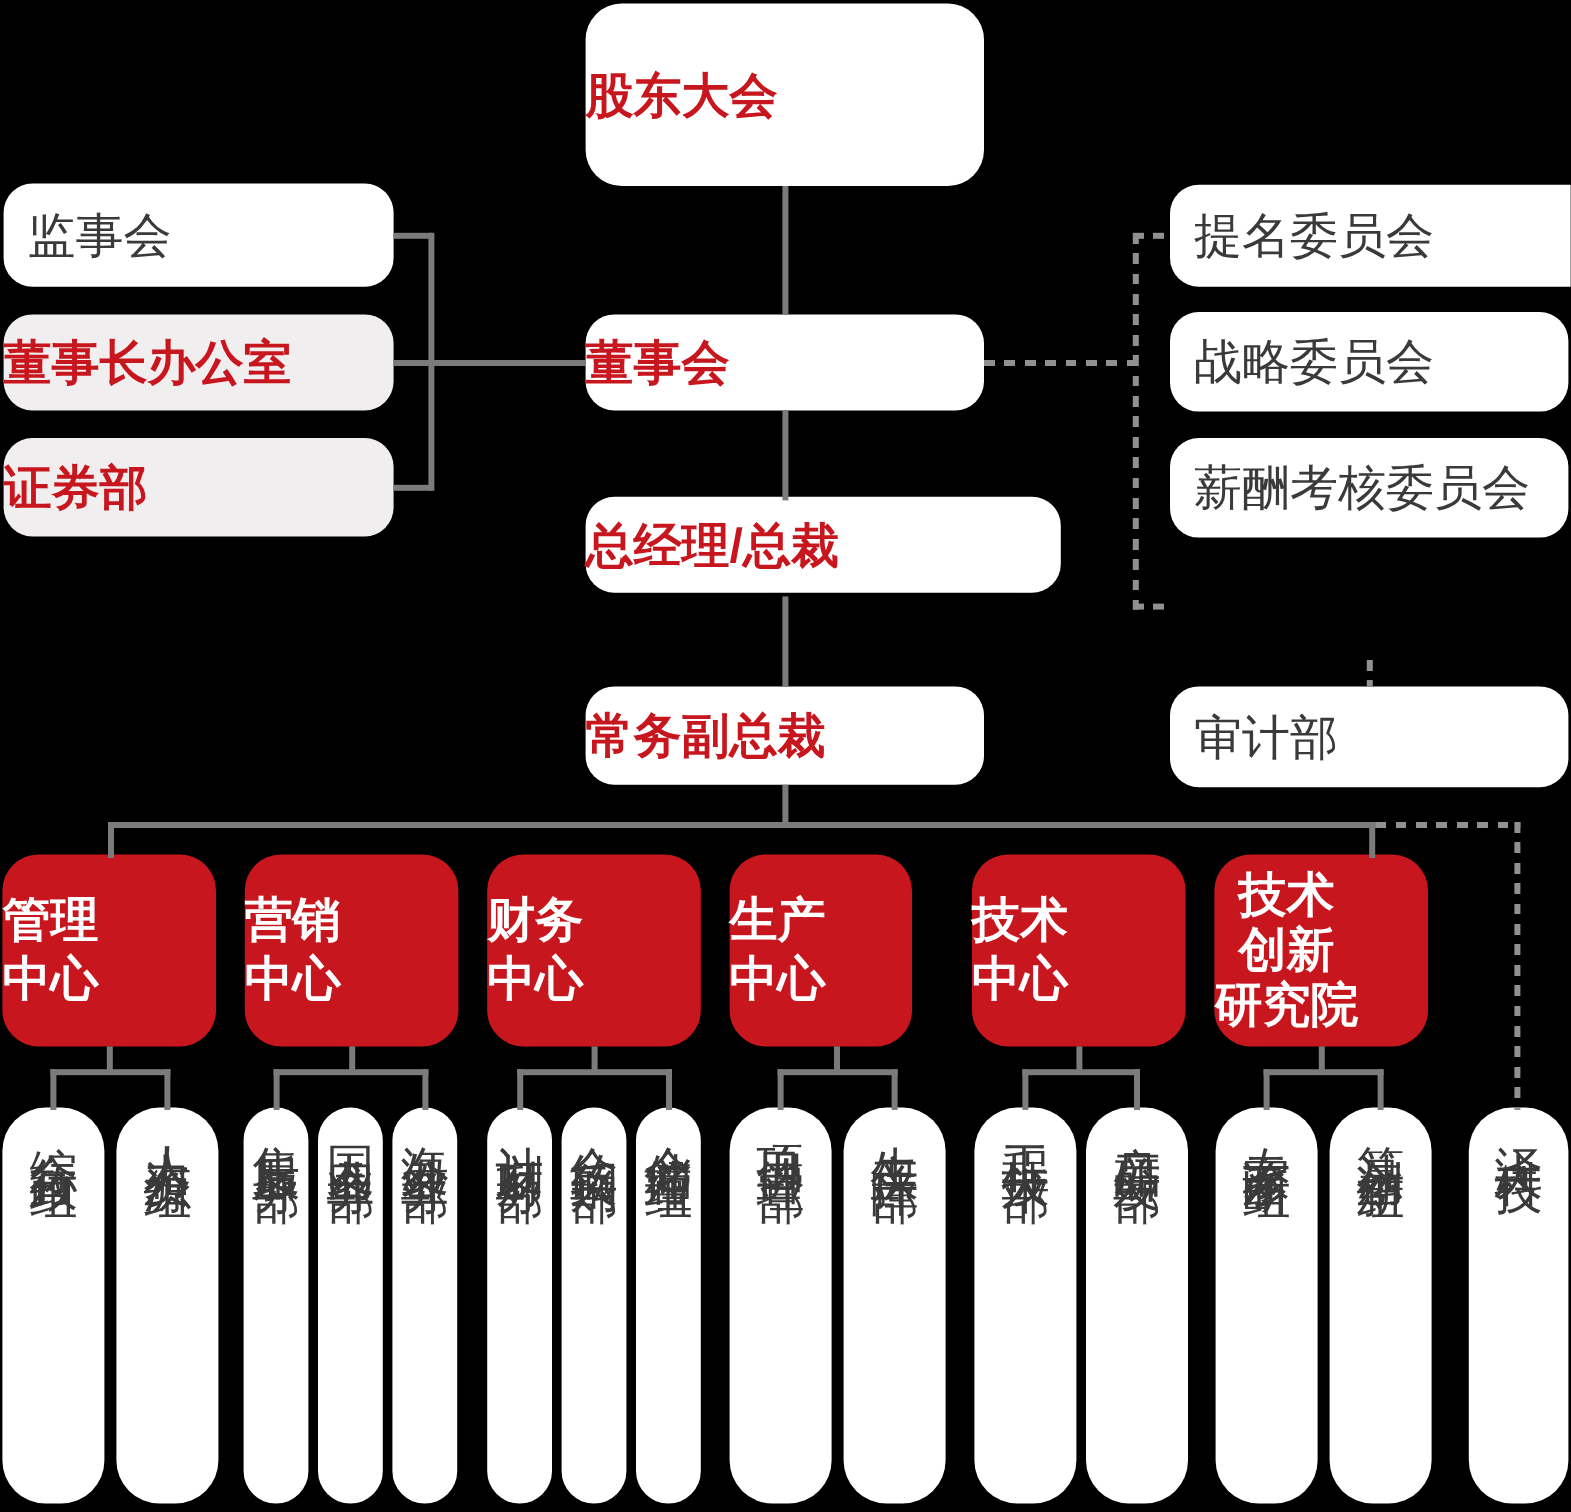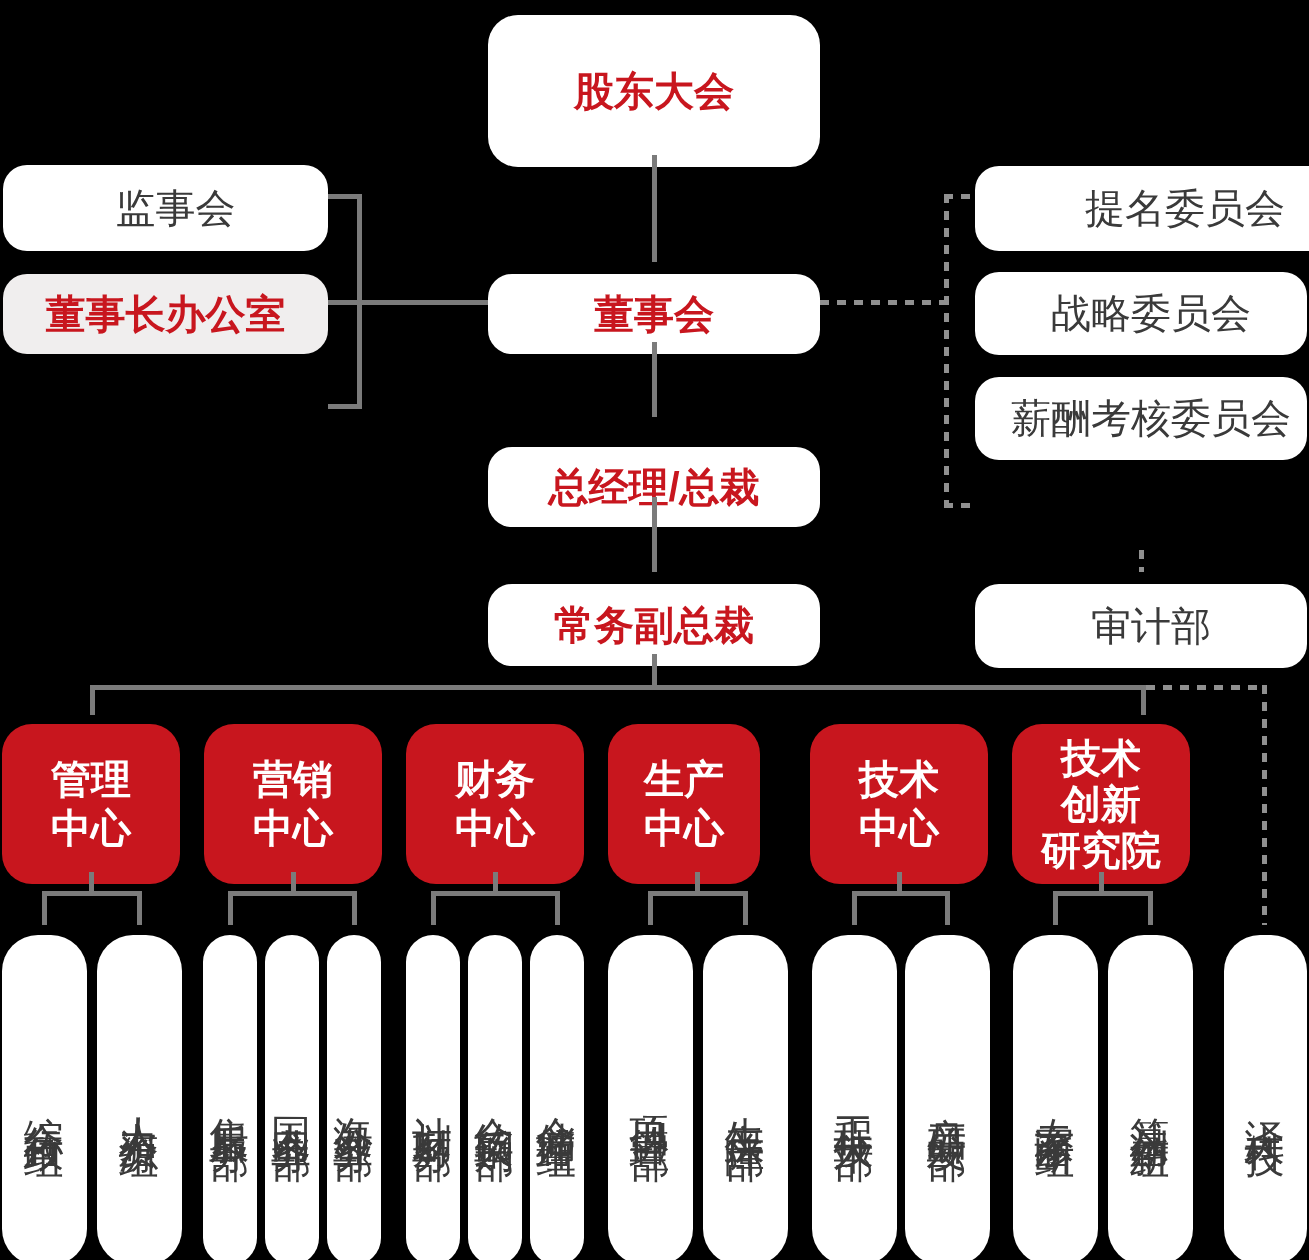--- a/index.html
+++ b/index.html
@@ -1,22 +1,22 @@
 <!DOCTYPE html>
 <html><head>
 <meta charset="utf-8">
 <style>
   html,body{margin:0;padding:0;background:#000;}
   #canvas{
     position:relative;width:1309px;height:1260px;background:#000;overflow:hidden;
     font-family:"Liberation Sans",sans-serif;
   }
   .box{
-    position:absolute;display:flex;align-items:center;justify-content:center;
-    box-sizing:border-box;text-align:center;margin-top:12px;
+    position:absolute;display:flex;align-items:center;
+    box-sizing:border-box;text-align:center;
   }
   .white{background:#ffffff;border-radius:24px;}
   .graybox{background:#F0EEEE;border-radius:24px;}
   .bigradius{border-radius:30px;}
   .red-text{color:var(--red);font-weight:bold;font-size:40px;}
   .dark-text{color:#3A3A3A;font-weight:400;font-size:40px;padding-left:20px;}
   .center-box{
     background:var(--red);border-radius:30px;color:#fff;font-weight:bold;
     font-size:40px;line-height:1.22;
   }
@@ -35,32 +35,35 @@
 <body>
 
 <div id="canvas" style="--red: #C8161E; --line: #7B7B7B; --dash: #909090; background: rgb(0, 0, 0);">
 
   <div class="box white bigradius red-text" style="left:488px;top:3px;width:332px;height:152px">
     <span class="label">股东大会</span>
   </div>
   <div class="box white red-text" style="left:488px;top:262px;width:332px;height:80px">
     <span class="label">董事会</span>
   </div>
-  <div class="box white red-text" style="left:488px;top:435px;width:332px;height:80px">
+  <div class="box white red-text" style="left:488px;top:414px;width:396px;height:80px">
     <span class="label">总经理/总裁</span>
   </div>
   <div class="box white red-text" style="left:488px;top:572px;width:332px;height:82px">
     <span class="label">常务副总裁</span>
   </div>
 
   <div class="box white dark-text" style="left:3px;top:153px;width:325px;height:86px">
     <span class="label">监事会</span>
   </div>
   <div class="box graybox red-text" style="left:3px;top:262px;width:325px;height:80px">
     <span class="label">董事长办公室</span>
+  </div>
+  <div class="box graybox red-text" style="left:3px;top:365px;width:325px;height:82px">
+    <span class="label">证券部</span>
   </div>
 
   <div class="box white dark-text" style="left:975px;top:154px;width:400px;height:85px">
     <span class="label">提名委员会</span>
   </div>
   <div class="box white dark-text" style="left:975px;top:260px;width:332px;height:83px">
     <span class="label">战略委员会</span>
   </div>
   <div class="box white dark-text" style="left:975px;top:365px;width:332px;height:83px">
     <span class="label">薪酬考核委员会</span>

